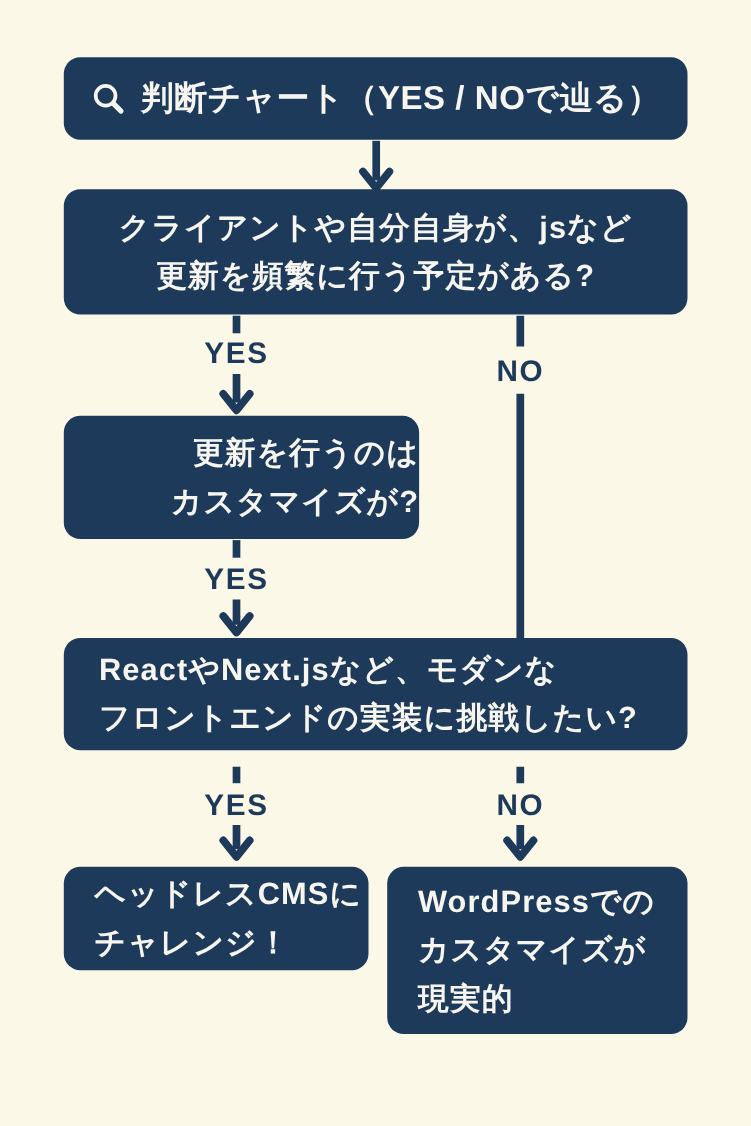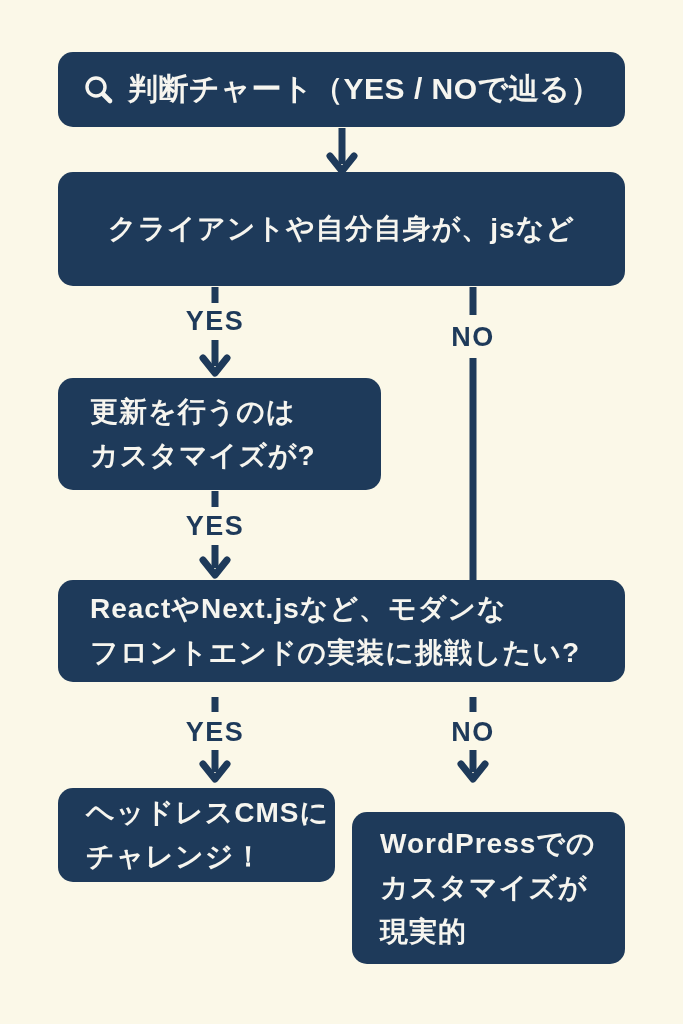--- a/index.html
+++ b/index.html
@@ -95,44 +95,45 @@
       <svg width="34" height="34" viewBox="0 0 34 34" fill="none" stroke="currentColor" stroke-width="3.4">
         <circle cx="14" cy="14" r="9"></circle>
         <line x1="21" y1="21" x2="28" y2="28" stroke-width="4.6" stroke-linecap="round"></line>
       </svg>
     </span>
     <span>判断チャート（YES / NOで辿る）</span>
   </div>
 
   <div class="node center" style="left:58px;top:172px;width:567px;height:114px;">
     <div class="line">クライアントや自分自身が、jsなど</div>
+    <div class="line">更新を頻繁に行う予定がある?</div>
   </div>
 
   <div class="branch-label" style="left:215px;top:306px;">YES</div>
   <div class="branch-label" style="left:473px;top:322px;">NO</div>
 
-  <div class="node left" style="left:58px;top:378px;width:323px;height:112px;padding-left:32px;">
+  <div class="node left" style="left:58px;top:378px;width:323px;height:112px;padding-left:32px;align-items:flex-end;">
     <div class="line">更新を行うのは</div>
     <div class="line">カスタマイズが?</div>
   </div>
 
   <div class="branch-label" style="left:215px;top:511px;">YES</div>
 
   <div class="node left" style="left:58px;top:580px;width:567px;height:102px;padding-left:32px;">
     <div class="line">ReactやNext.jsなど、モダンな</div>
     <div class="line">フロントエンドの実装に挑戦したい?</div>
   </div>
 
   <div class="branch-label" style="left:215px;top:717px;">YES</div>
   <div class="branch-label" style="left:473px;top:717px;">NO</div>
 
   <div class="node left" style="left:58px;top:788px;width:277px;height:94px;padding-left:28px;">
     <div class="line">ヘッドレスCMSに</div>
     <div class="line">チャレンジ！</div>
   </div>
 
-  <div class="node left" style="left:352px;top:812px;width:273px;height:152px;padding-left:28px;">
+  <div class="node left" style="left:352px;top:788px;width:273px;height:152px;padding-left:28px;">
     <div class="line wide-line">WordPressでの</div>
     <div class="line wide-line">カスタマイズが</div>
     <div class="line wide-line">現実的</div>
   </div>
 
 </div>
 
 </body></html>

